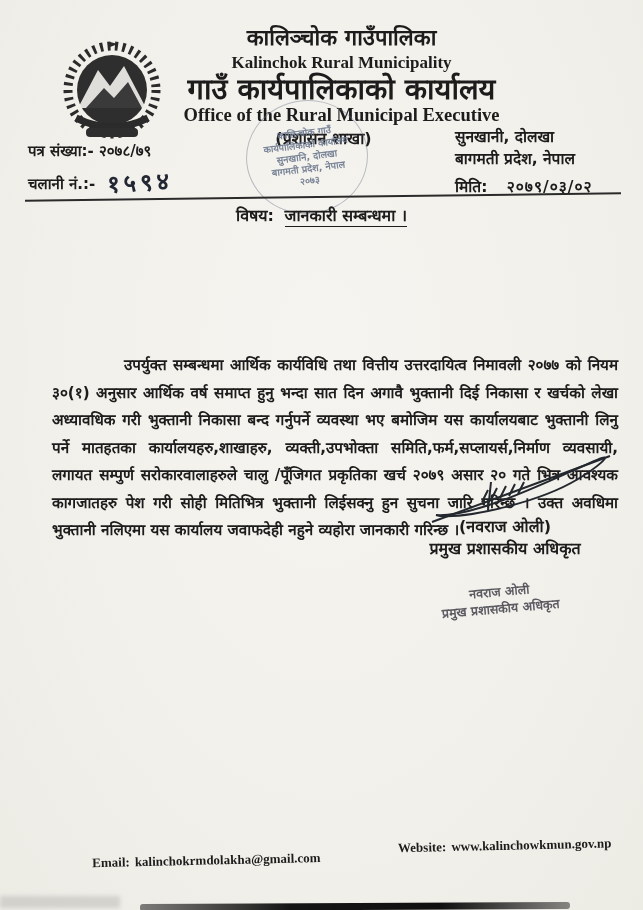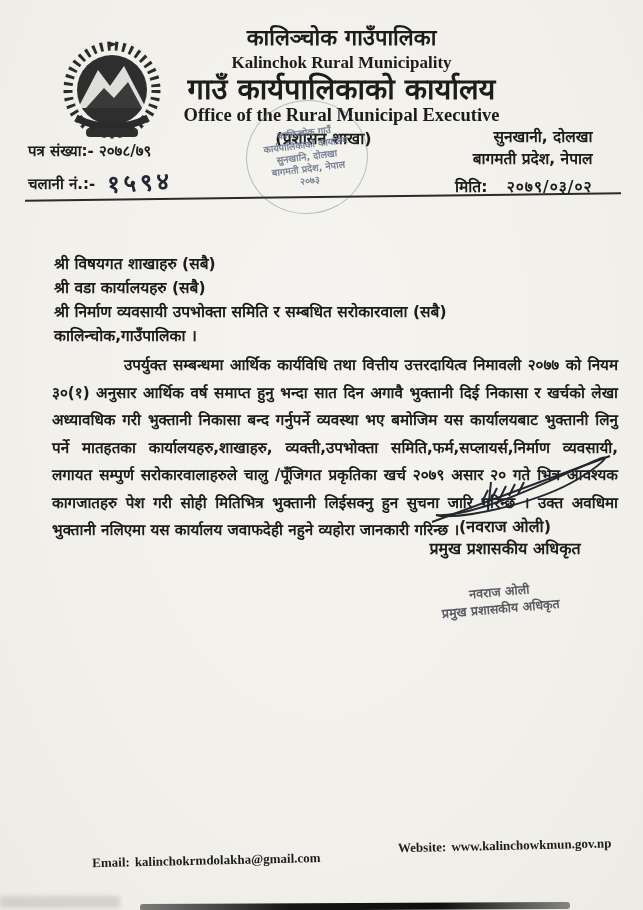--- a/index.html
+++ b/index.html
@@ -39,21 +39,21 @@
     text-align:center;opacity:.92;
   }
 
   
   .meta-left{position:absolute;left:28px;top:140px;font-size:15px;font-weight:700;}
   .meta-left .row{margin-bottom:3px;}
   .hand-number{
     display:inline-block;font-size:24px;font-weight:700;color:#232733;
     transform:rotate(-3deg) translateY(2px);letter-spacing:4px;margin-left:6px;
   }
-  .meta-right{position:absolute;left:455px;top:126px;font-size:15.5px;font-weight:700;line-height:22px;text-align:right;}
+  .meta-right{position:absolute;left:455px;top:126px;font-size:15.5px;font-weight:700;line-height:22px;}
   .date-row{margin-top:6px;}
   .date-value{margin-left:14px;letter-spacing:1px;}
 
   .rule{
     position:absolute;left:25px;top:196px;width:596px;height:2px;
     background:#2a2a2a;transform:rotate(-0.7deg);
   }
 
   
   .subject{
@@ -142,27 +142,25 @@
     <div>सुनखानी, दोलखा</div>
     <div>बागमती प्रदेश, नेपाल</div>
     <div class="date-row">
       <span>मिति:</span>
       <span class="date-value">२०७९/०३/०२</span>
     </div>
   </div>
 
   <div class="rule"></div>
 
+  <div class="subject">
+    <span>विषय:</span>
+    <span class="subject-text">जानकारी सम्बन्धमा ।</span>
+  </div>
 
-  <div class="recipients">
-    <div>श्री विषयगत शाखाहरु (सबै)</div>
-    <div>श्री वडा कार्यालयहरु (सबै)</div>
-    <div>श्री निर्माण व्यवसायी उपभोक्ता समिति र सम्बधित सरोकारवाला (सबै)</div>
-    <div>कालिन्चोक,गाउँपालिका ।</div>
-  </div>
 
   <div class="body-para">उपर्युक्त सम्बन्धमा आर्थिक कार्यविधि तथा वित्तीय उत्तरदायित्व निमावली २०७७ को नियम ३०(१) अनुसार आर्थिक वर्ष समाप्त हुनु भन्दा सात दिन अगावै भुक्तानी दिई निकासा र खर्चको लेखा अध्यावधिक गरी भुक्तानी निकासा बन्द गर्नुपर्ने व्यवस्था भए बमोजिम यस कार्यालयबाट भुक्तानी लिनु पर्ने मातहतका कार्यालयहरु,शाखाहरु, व्यक्ती,उपभोक्ता समिति,फर्म,सप्लायर्स,निर्माण व्यवसायी, लगायत सम्पुर्ण सरोकारवालाहरुले चालु /पूँजिगत प्रकृतिका खर्च २०७९ असार २० गते भित्र आवश्यक कागजातहरु पेश गरी सोही मितिभित्र भुक्तानी लिईसक्नु हुन सुचना जारि गरिन्छ । उक्त अवधिमा भुक्तानी नलिएमा यस कार्यालय जवाफदेही नहुने व्यहोरा जानकारी गरिन्छ ।</div>
 
   <svg class="sig-scribble" viewBox="0 0 185 75" aria-hidden="true">
     <path d="M6,63 C50,66 140,18 172,6 C181,3 168,15 148,27 C110,50 40,66 10,64 Z" fill="none" stroke="#23272e" stroke-width="2"></path>
     <path d="M2,70 L180,4" fill="none" stroke="#23272e" stroke-width="2"></path>
     <path d="M52,50 l6,-12 M61,48 l6,-12 M70,46 l6,-12 M79,44 l6,-12 M88,42 l6,-12" fill="none" stroke="#23272e" stroke-width="2"></path>
     <path d="M58,58 l3,-28" fill="none" stroke="#23272e" stroke-width="2"></path>
   </svg>
 

